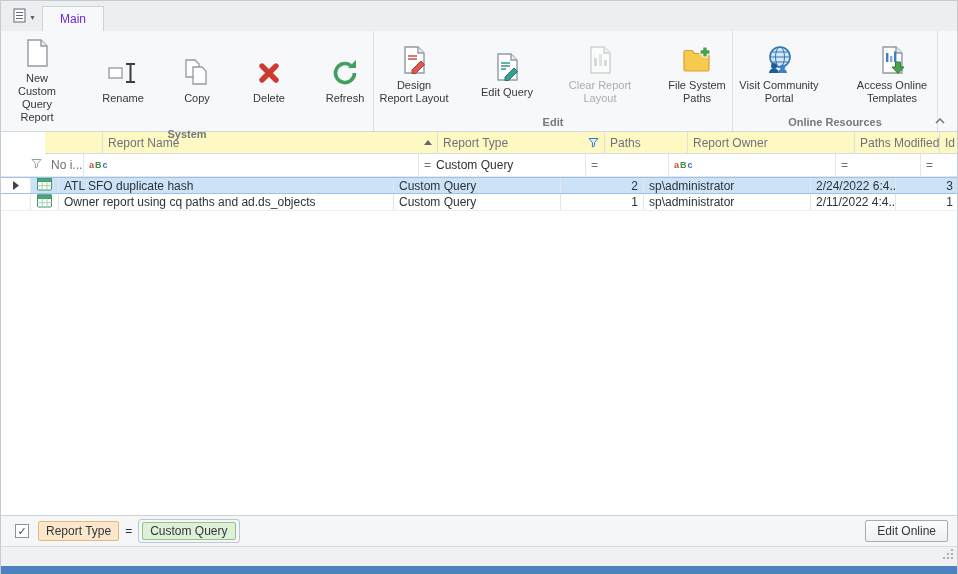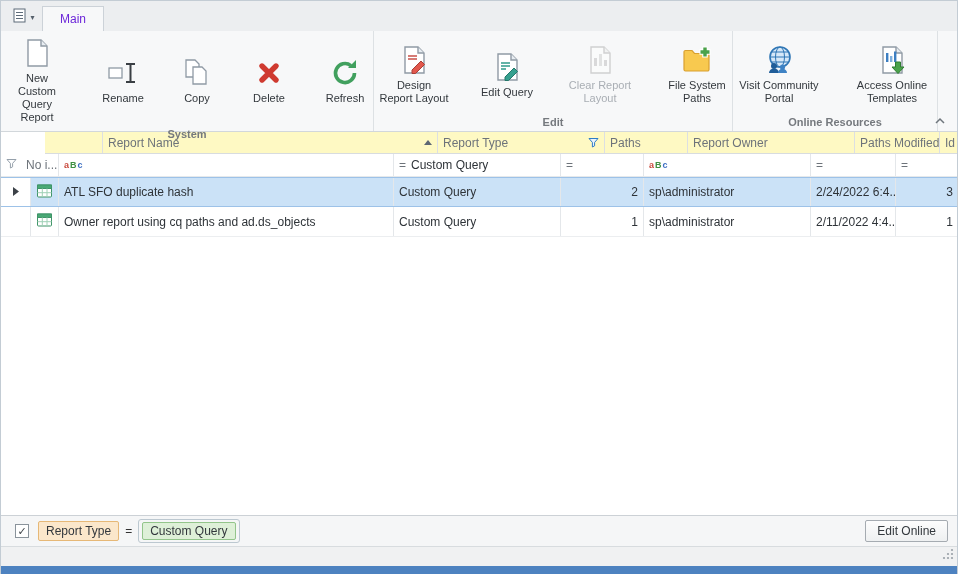--- a/index.html
+++ b/index.html
@@ -27,21 +27,21 @@
   .ribbon-collapse{position:absolute;right:10px;bottom:5px;width:14px;height:12px;display:flex;align-items:center;justify-content:center;}
   .w66{width:66px}.w50{width:50px}.w42{width:42px}.w46{width:46px}.w56{width:56px}.w74{width:74px}.w64{width:64px}.w86{width:86px}.w84{width:84px}
 
   
   .grid{flex:1;display:flex;flex-direction:column;background:#fff;overflow:hidden;}
   .gline{display:flex;flex:none;}
   .gc{border-right:1px solid #e4e7ea;padding:0 5px;display:flex;align-items:center;overflow:hidden;white-space:nowrap;flex:none;}
   .ghead{height:22px;background:#fef9c3;border-bottom:1px solid #d8dcdf;color:#6d737a;margin-left:44px;}
   .ghead .gc{border-right:1px solid #dcdfe2;}
   .gfilter{height:23px;border-bottom:1px solid #e6e9eb;color:#6d737a;}
-  .grow{height:30px;border-bottom:1px solid #eceeF0;color:#2e3338;}
+  .grow{height:17px;border-bottom:1px solid #eceeF0;color:#2e3338;}
   .grow.selected{border-top:1px solid #9dc2e8;border-bottom:1px solid #9dc2e8;}
   .grow.selected .gc{background:#cbe2f7;}
   .grow.selected .gc.w-ind{background:#fff;}
   .w-ind{width:30px}.w-icon{width:28px}.w-indhead{width:58px}
   .w-name{width:335px}.w-type{width:167px}.w-paths{width:83px}.w-owner{width:167px}.w-mod{width:85px}.w-id{width:63px}
   .num{justify-content:flex-end;}
   .sorticon{margin-left:auto;display:flex;align-items:center;}
   .funnel{margin-left:auto;display:flex;align-items:center;}
   .abc{display:flex;gap:1px;font-size:9px;font-weight:bold;line-height:10px;}
   .abc .la{color:#c94a3d;} .abc .lb{color:#3f9142;} .abc .lc{color:#3d6fc2;}
@@ -252,21 +252,21 @@
       </div>
       <div class="gc w-mod">
         <span>Paths Modified</span>
       </div>
       <div class="gc w-id">
         <span>Id</span>
       </div>
     </div>
 
     <div class="gline gfilter">
-      <div class="gc w-indhead" style="gap:9px;">
+      <div class="gc w-indhead" style="gap:9px;margin-left:25px;">
         <span>
           <svg width="11" height="11" viewBox="0 0 11 11">
               <path d="M1 1.5h9L6.6 5.4v3.4L4.4 10V5.4z" fill="#fff" stroke="#95a0ab"></path>
             </svg>
         </span>
         <span>No i...</span>
       </div>
       <div class="gc w-name">
         <span class="abc">
             <span class="la">a</span>

